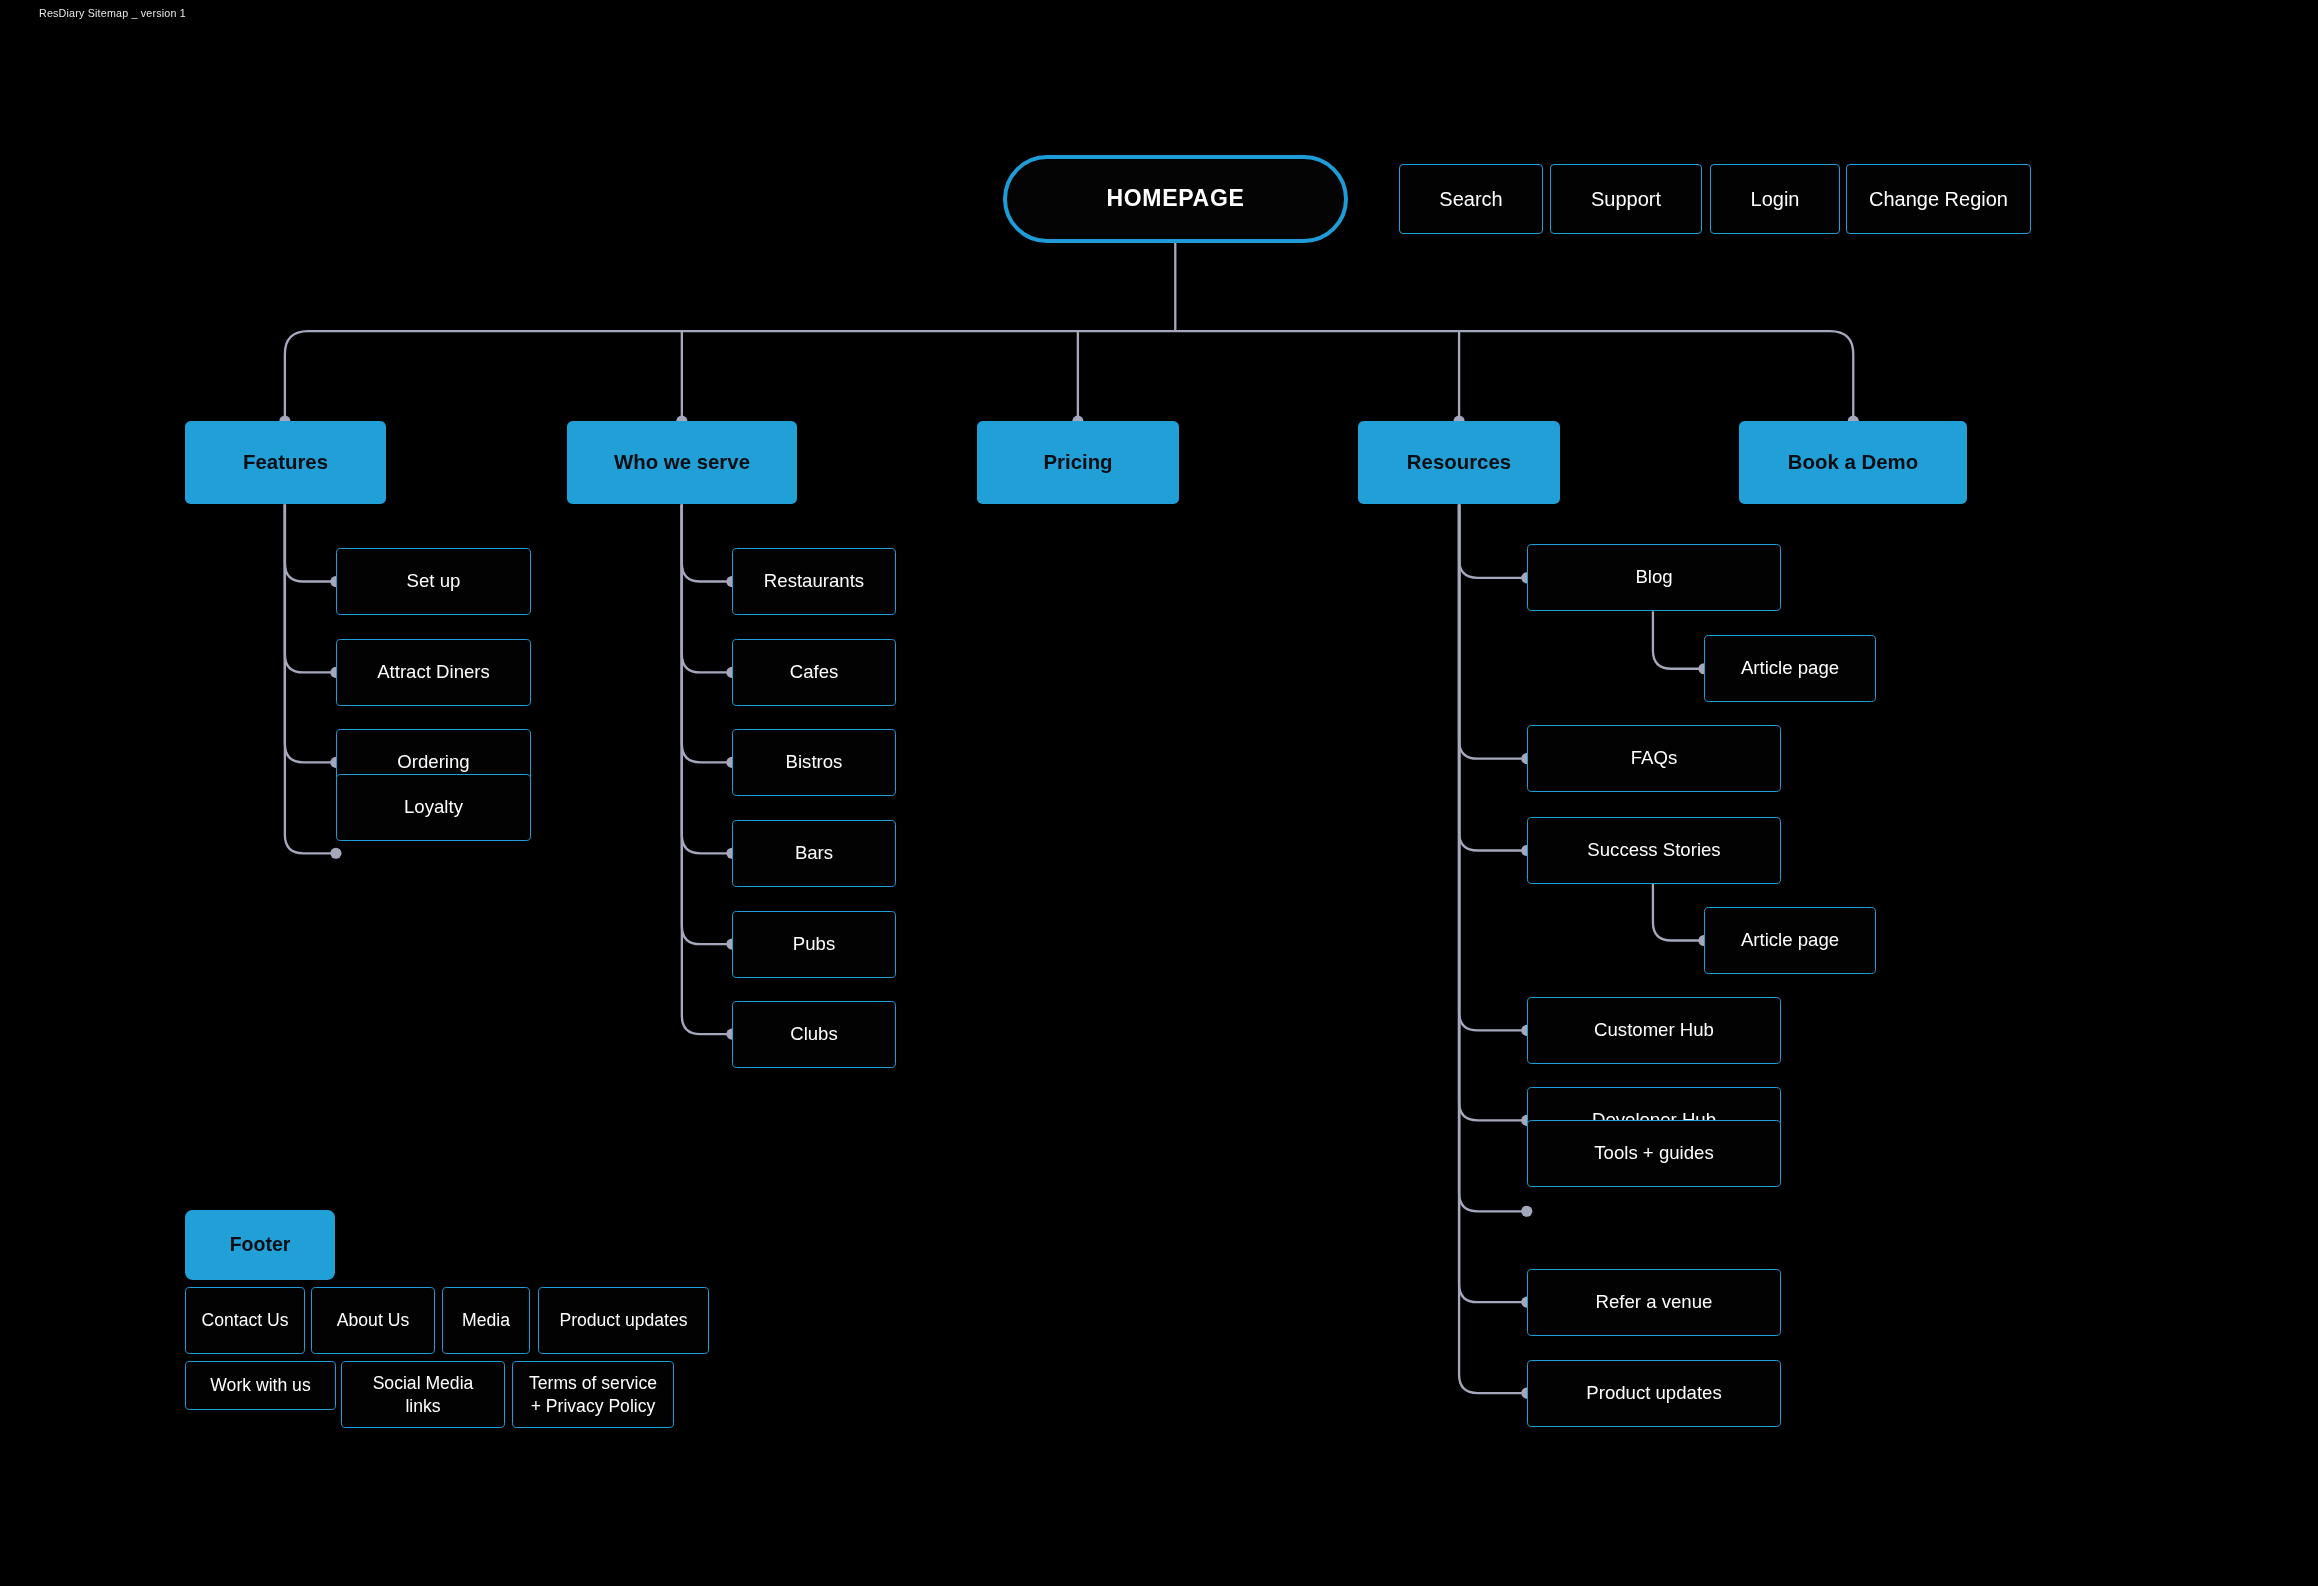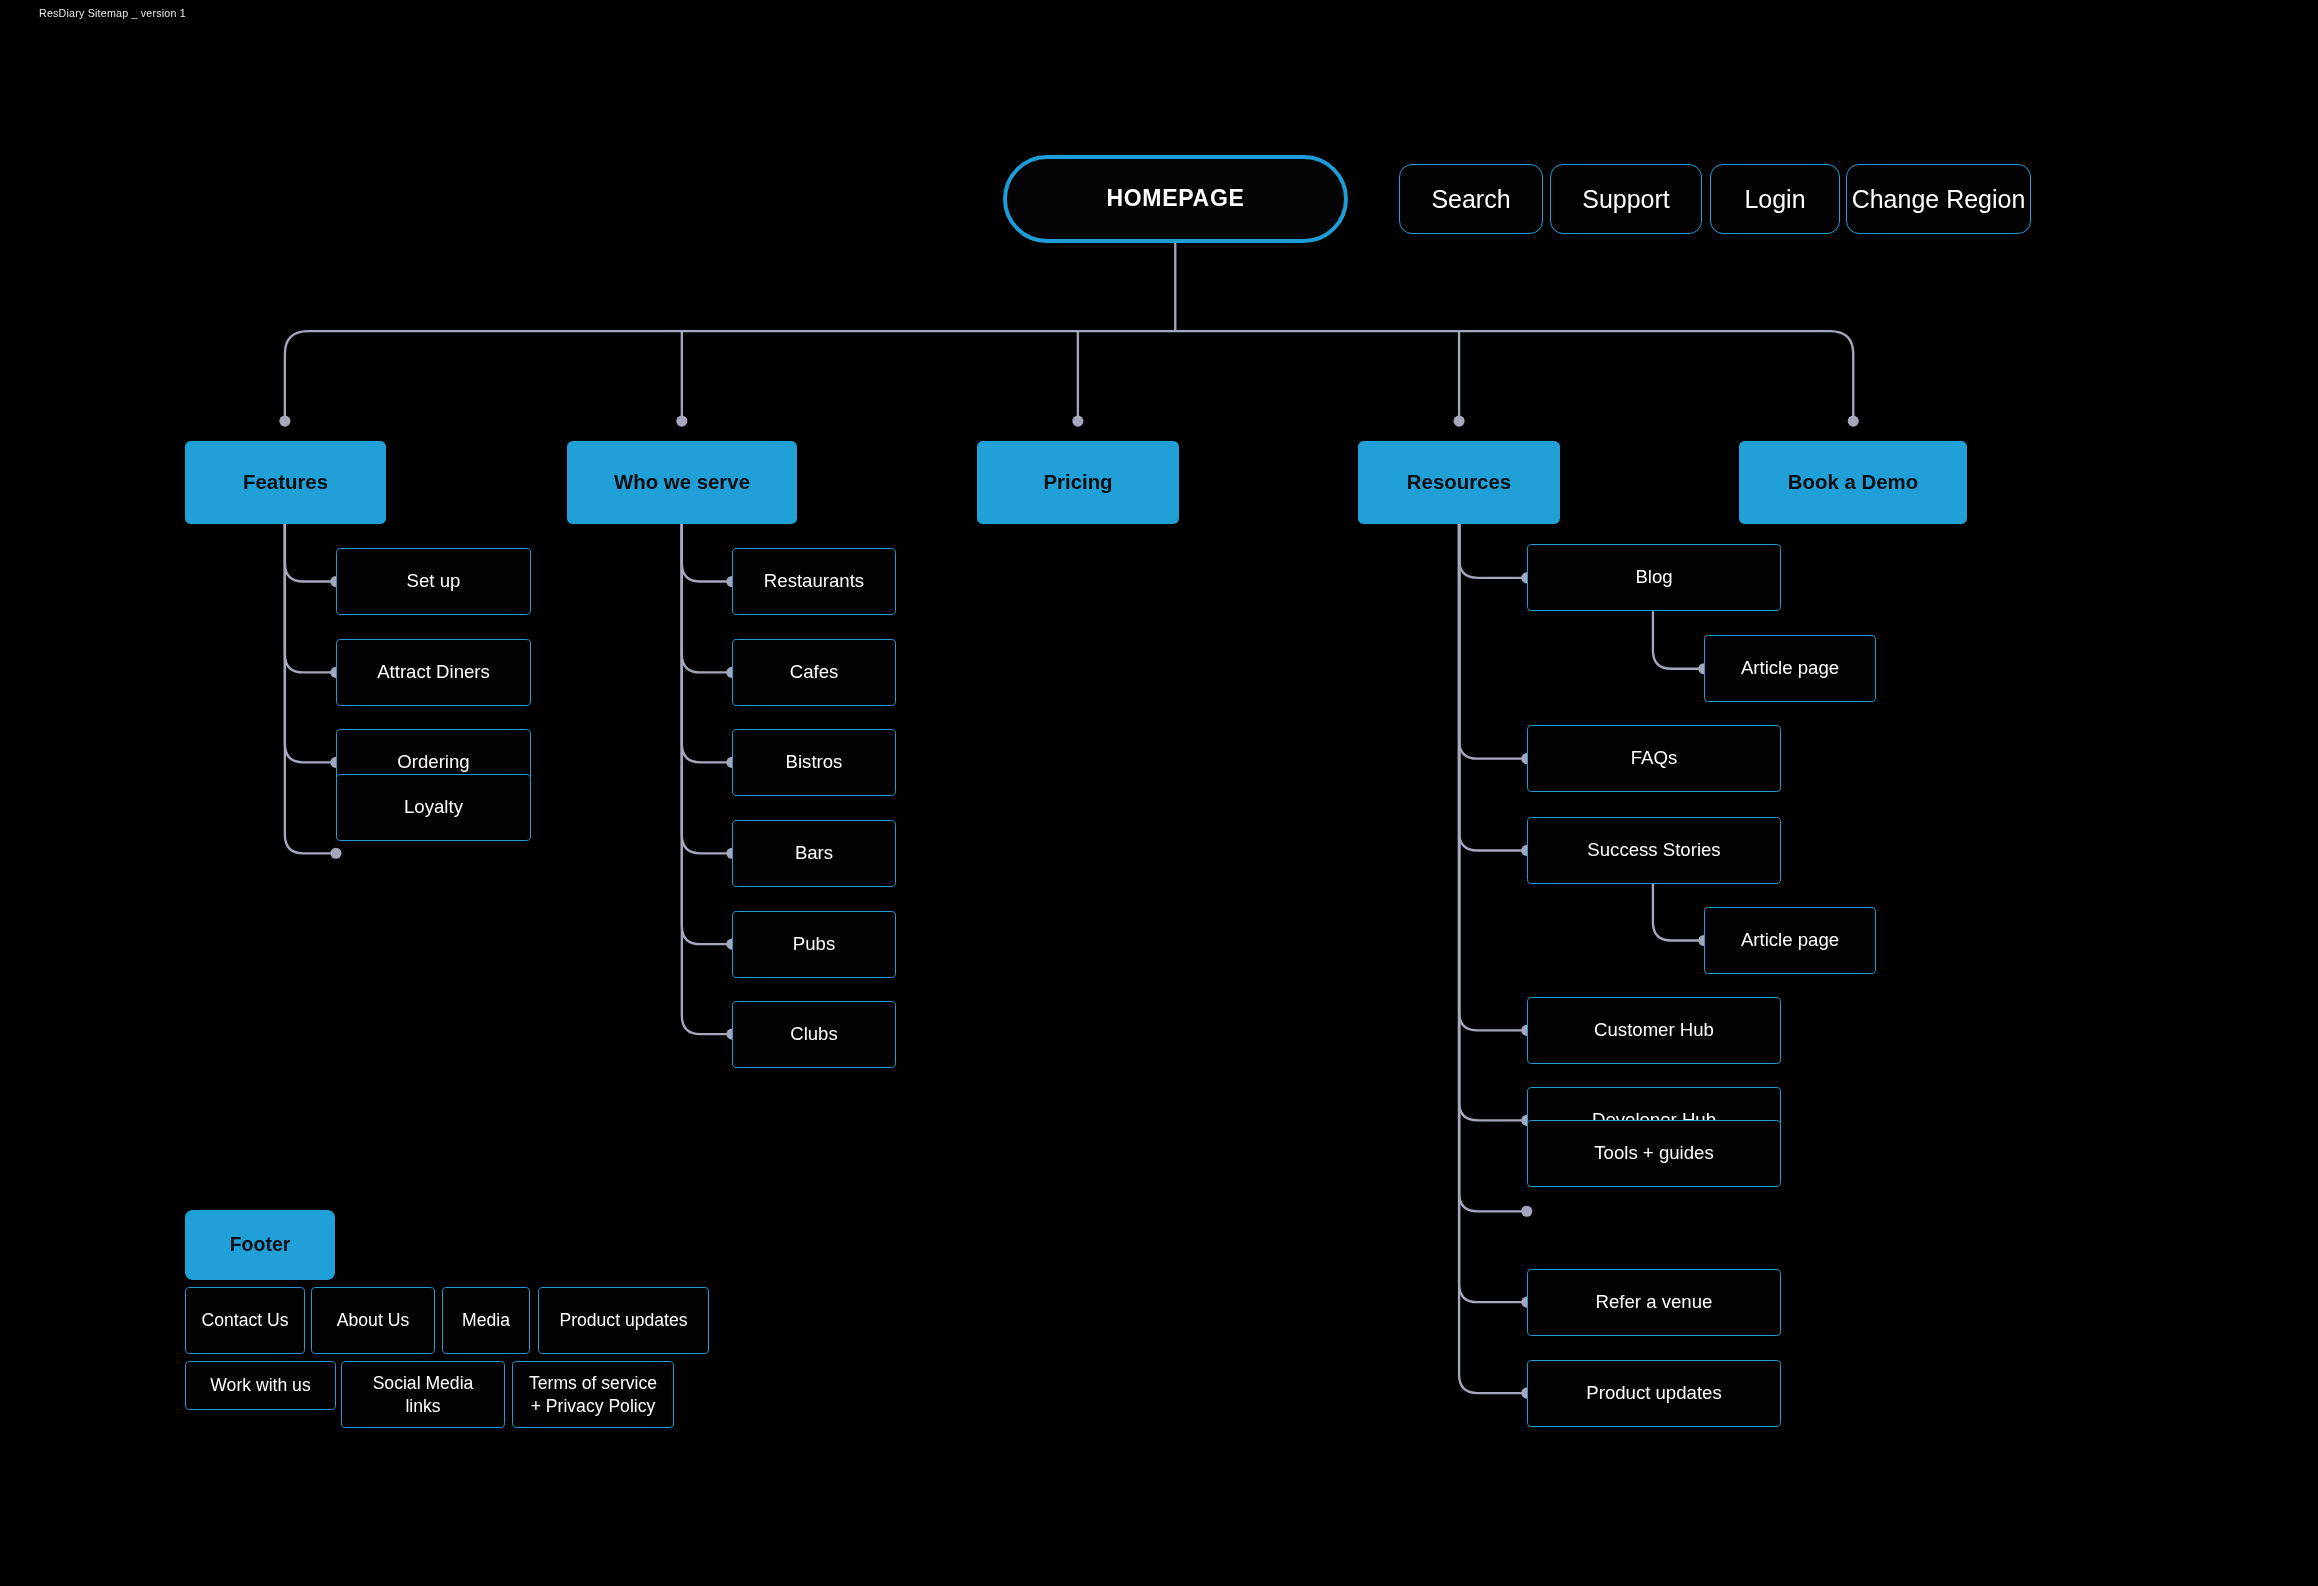--- a/index.html
+++ b/index.html
@@ -5,24 +5,24 @@
   html,body{margin:0;padding:0;background:#000;}
   body{width:2319px;height:1586px;position:relative;overflow:hidden;
        font-family:"Liberation Sans",sans-serif;}
   .canvas{position:absolute;inset:0;width:2319px;height:1586px;padding-left:16px;}
   .doc-title{position:absolute;left:39px;top:7.4px;font-size:10.7px;color:#E8E8EC;
        letter-spacing:0.2px;white-space:nowrap;}
   svg.wires{position:absolute;left:0;top:0;pointer-events:none;}
   .node{position:absolute;display:flex;align-items:center;justify-content:center;
        box-sizing:border-box;text-align:center;color:#FFF;line-height:1.3;}
   .outline{background:#020203;border:1.9px solid #1F9FD9;border-radius:4.6px;font-size:18.6px;}
-  .fill{background:#219FD7;color:#0A0D12;border-radius:5.6px;font-size:20.4px;font-weight:700;margin-top:20px;}
+  .fill{background:#219FD7;color:#0A0D12;border-radius:5.6px;font-size:20.4px;font-weight:700;}
   .pill{background:#040405;border:4.6px solid #1E9CD8;border-radius:927px;
        font-size:23px;font-weight:700;letter-spacing:0.7px;}
-  .btn{background:#020203;border:1.9px solid #1F9FD9;border-radius:13px;font-size:25px;}
+  .btn{background:#020203;border:1.9px solid #1F9FD9;border-radius:4px;font-size:20px;}
   .footer-fill{background:#219FD7;color:#0A0D12;border-radius:7.4px;font-size:19.5px;font-weight:700;}
   .small{font-size:17.6px;padding:0 11px;}
 </style>
 </head>
 <body>
 
 <div class="canvas">
 
   <div class="doc-title">ResDiary Sitemap _ version 1</div>
 

